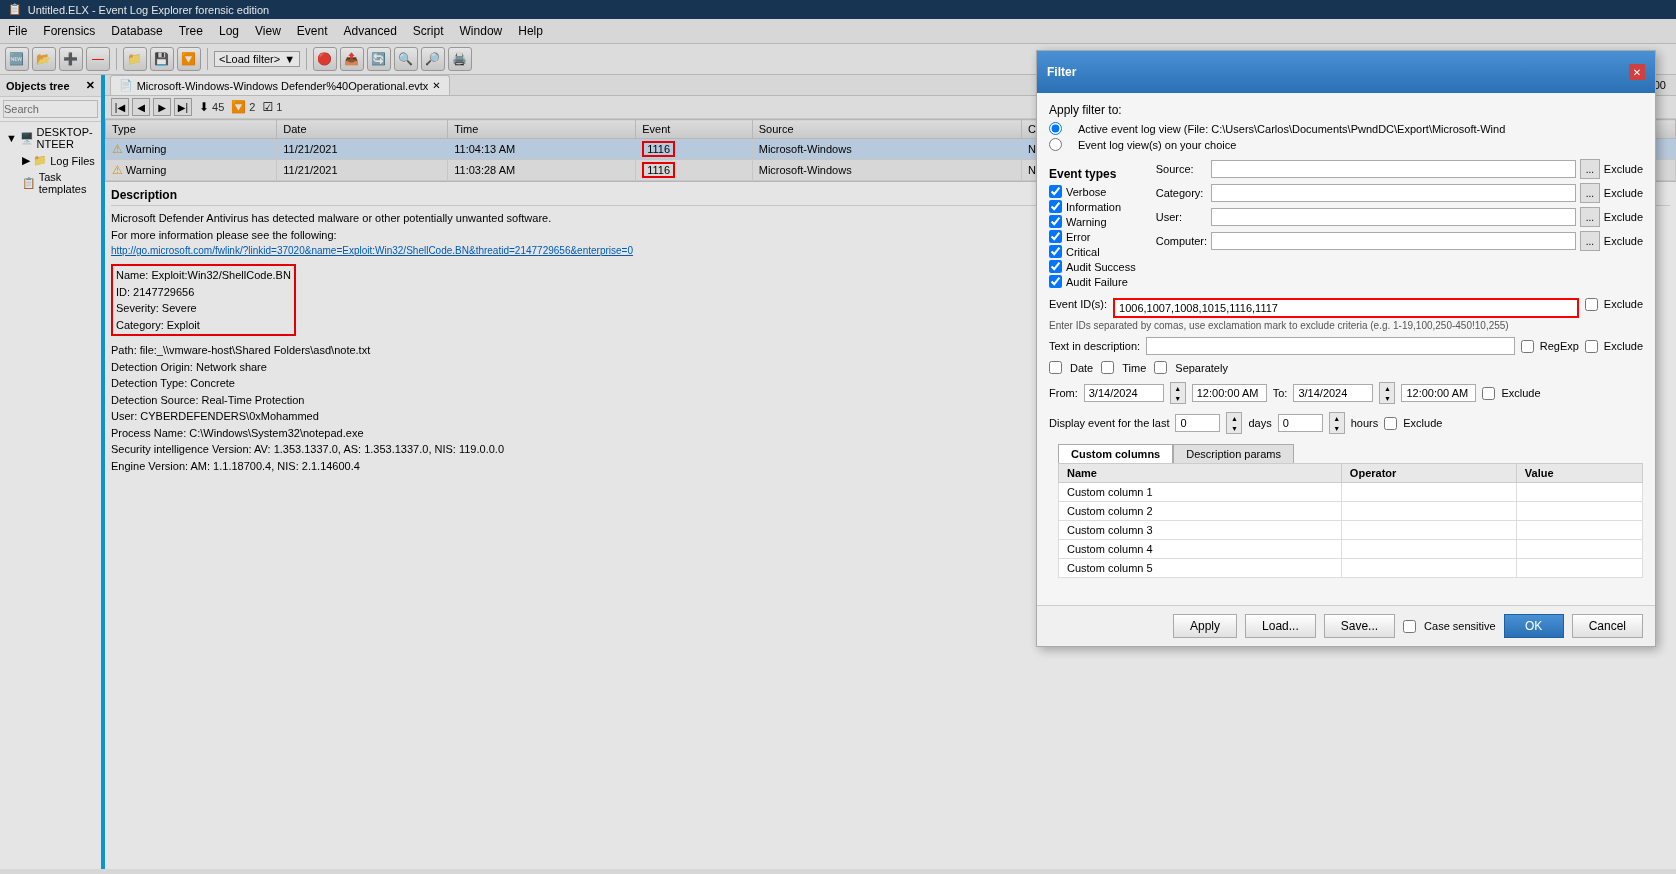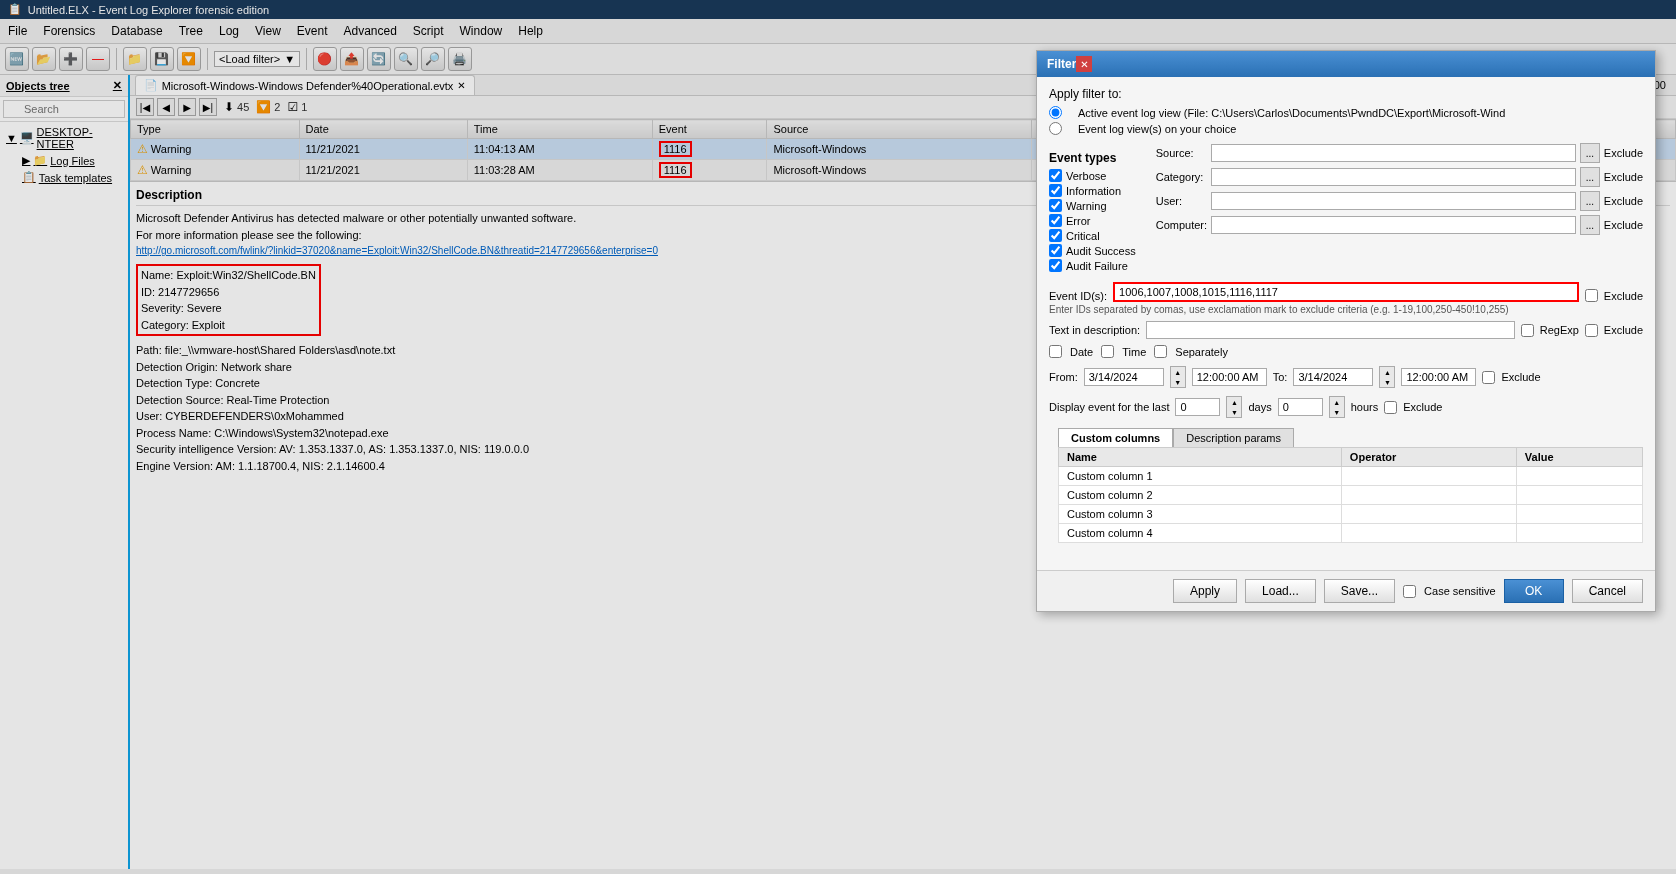--- a/index.html
+++ b/index.html
@@ -58,45 +58,44 @@
     }
 
     
     .main-layout {
       display: flex;
       height: calc(874px - 80px);
     }
 
     
     .sidebar {
-      width: 130px;
+      width: 105px;
       background: white;
-      border-right: 2px solid #0ea5e9;
+      border-right: 4px solid #0ea5e9;
       display: flex;
       flex-direction: column;
-      text-decoration: underline;
     }
     .sidebar-header {
       display: flex;
       justify-content: space-between;
       align-items: center;
       padding: 4px 6px;
       font-weight: bold;
       font-size: 11px;
       border-bottom: 1px solid #ddd;
       background: #f5f5f5;
     }
     .sidebar-search {
       padding: 3px;
       border-bottom: 1px solid #ddd;
     }
     .sidebar-search input {
       width: 100%;
       border: 1px solid #ccc;
-      padding: 2px 20px;
+      padding: 2px 0;
       font-size: 11px;
     }
     .sidebar-tree {
       flex: 1;
       overflow-y: auto;
       padding: 2px;
     }
     .tree-item {
       padding: 2px 4px;
       cursor: pointer;
@@ -223,22 +222,23 @@
     }
     .dialog {
       width: 620px;
       background: #f5f5f5;
       border: 1px solid #aaa;
       box-shadow: 3px 3px 10px rgba(0,0,0,0.3);
     }
     .dialog-title-bar {
       background: linear-gradient(to bottom, #4a90d4, #2a70b4);
       color: white;
-      padding: 5px 10px;
-      display: flex;
+      padding: 13px 10px;
+      display: flex;
+      justify-content: space-between;
       align-items: center;
       font-size: 12px;
       font-weight: bold;
     }
     .dialog-close-btn {
       width: 16px; height: 16px;
       background: #d04040;
       border: none;
       color: white;
       cursor: pointer;
@@ -588,21 +588,21 @@
 
             <span style="font-size:11px;">Computer:</span>
             <input type="text" class="text-input" style="width: 100%;">
             <button class="btn-dots">...</button>
             <span style="font-size:11px;">Exclude</span>
           </div>
         </div>
       </div>
 
       <div class="event-id-section" style="margin-top:8px;">
-        <div style="display:flex; align-items:flex-end; gap:6px; margin-bottom:2px;">
+        <div style="display:flex; align-items:flex-start; gap:6px; margin-bottom:2px;">
           <span style="font-size:11px;">Event ID(s):</span>
           <input type="text" class="event-id-input" style="flex: 1 1 0%;" value="1006,1007,1008,1015,1116,1117">
           <input type="checkbox" style="">
           <span style="font-size:11px;">Exclude</span>
         </div>
         <div style="font-size:10px; color:#555;">Enter IDs separated by comas, use exclamation mark to exclude criteria (e.g. 1-19,100,250-450!10,255)</div>
       </div>
 
       <div style="display:flex; align-items:center; gap:6px; margin-top:6px; margin-bottom:6px;">
         <span style="font-size:11px;">Text in description:</span>
@@ -685,20 +685,25 @@
             <tr>
               <td>Custom column 3</td>
               <td></td>
               <td></td>
             </tr>
             <tr>
               <td>Custom column 4</td>
               <td></td>
               <td></td>
             </tr>
+            <tr>
+              <td>Custom column 5</td>
+              <td></td>
+              <td></td>
+            </tr>
           </tbody>
         </table>
       </div>
 
     </div>
 
     <div class="dialog-footer">
       <button class="footer-btn">Apply</button>
       <button class="footer-btn">Load...</button>
       <button class="footer-btn">Save...</button>

